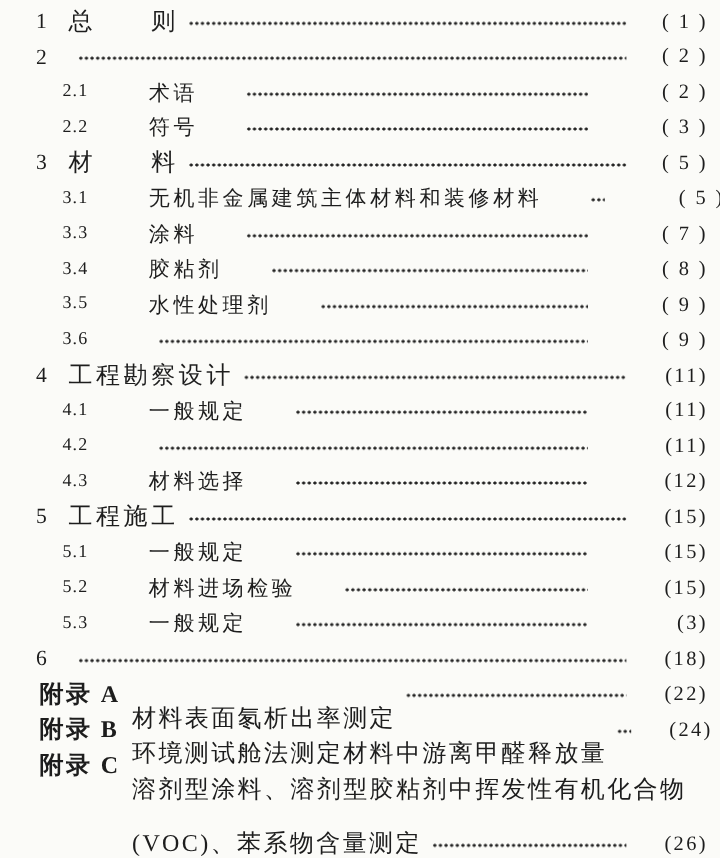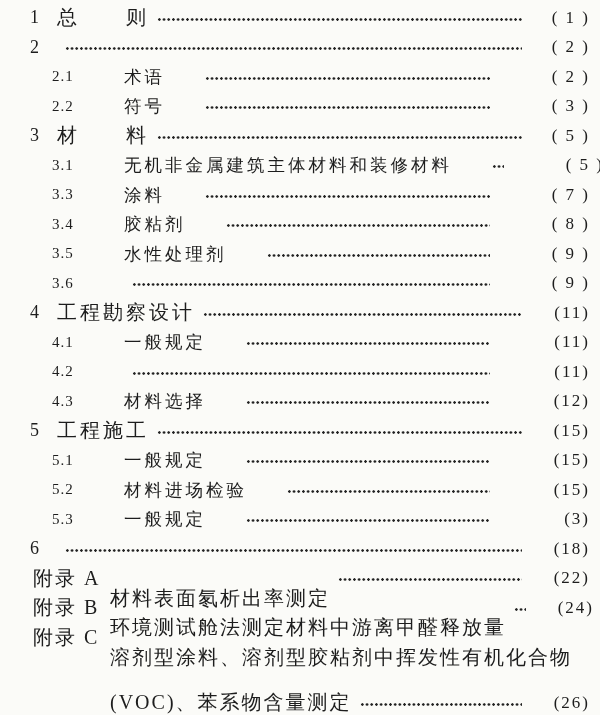--- a/index.html
+++ b/index.html
@@ -45,21 +45,21 @@
   
   .chapter{font-size:20px;}
   .chapter .num{margin-left:30px;width:27px;font-size:18px;}
   .chapter .title{letter-spacing:3px;}
   
   .section{font-size:17.5px;gap:32px;}
   .section .num{margin-left:52px;width:40px;font-size:15px;letter-spacing:1px;}
   .section .title{letter-spacing:3px;}
   
   .appendix{font-size:20px;}
-  .appendix .num{margin-left:33px;width:77px;letter-spacing:2px;}
+  .appendix .num{margin-left:33px;width:77px;letter-spacing:2px;font-weight:bold;}
   .appendix .title{letter-spacing:2px;margin-top:40px;}
   
   .appendix-cont{font-size:20px;margin-top:36px;}
   .appendix-cont .num{margin-left:33px;width:77px;}
   .appendix-cont .title{letter-spacing:2px;}
   .hidden-cell{visibility:hidden;}
 </style>
 </head>
 <body>
 

